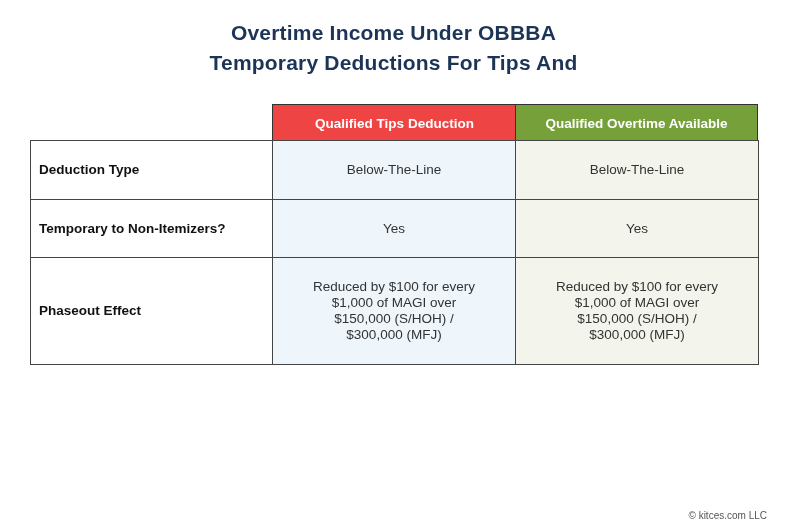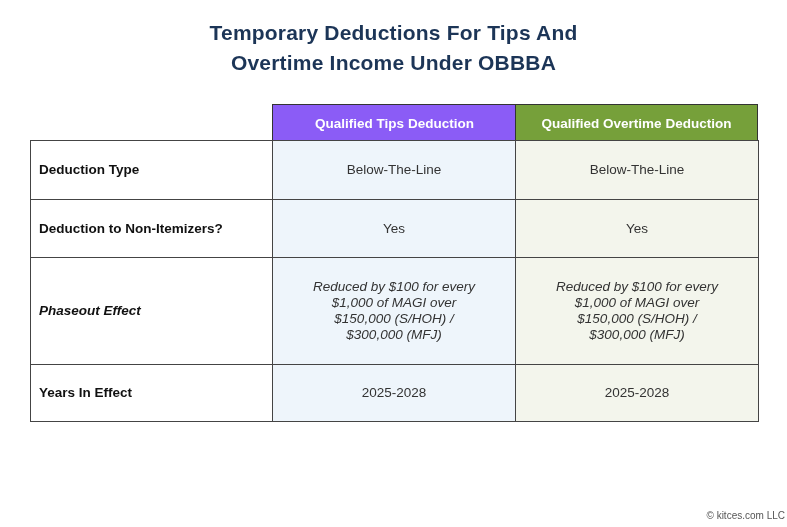--- a/index.html
+++ b/index.html
@@ -16,83 +16,78 @@
       letter-spacing: 0.2px;
     }
     .title div { display: block; }
     .hdr {
       position: absolute; top: 104px; height: 37px;
       display: flex; align-items: center; justify-content: center;
       color: #ffffff; font-weight: bold; font-size: 13.5px;
       box-sizing: border-box; border: 1.5px solid #333;
       border-bottom: none;
     }
-    .hdr.tips { left: 272px; width: 244px; background: #8b5cf6; border-right: none; }
+    .hdr.tips { left: 272px; width: 244px; background: #ef4444; border-right: none; }
     .hdr.ot { left: 515px; width: 243px; background: #76a03a; }
     table.grid {
       position: absolute; left: 30px; top: 140px; width: 728px;
       border-collapse: collapse; table-layout: fixed;
     }
     table.grid td {
       border: 1.5px solid #444; box-sizing: border-box;
       font-size: 13.5px; line-height: 16px; padding: 8px 8px;
     }
     td.label { width: 242px; font-weight: bold; text-align: left; padding-left: 12px; color: #111; }
     td.tips { width: 243px; background: #eef5fb; text-align: center; color: #333; }
     td.ot { width: 243px; background: #f3f5ec; text-align: center; color: #333; }
     tr.r1 td { height: 59px; }
     tr.r2 td { height: 58px; }
     tr.r3 td { height: 58px; }
-    tr.r4 td { height: 107px; font-style: italic; }
+    tr.r4 td { height: 107px; }
     tr.r5 td { height: 57px; }
     .multi { display: block; }
     .footer {
-      position: absolute; right: 2px; bottom: 6px;
+      position: absolute; right: 20px; bottom: 6px;
       font-size: 10px; color: #555;
     }
   </style>
 </head>
 <body>
 
 <div class="title">
+  <div>Overtime Income Under OBBBA</div>
   <div>Temporary Deductions For Tips And</div>
-  <div>Overtime Income Under OBBBA</div>
 </div>
 
 <div class="hdr tips">Qualified Tips Deduction</div>
-<div class="hdr ot">Qualified Overtime Deduction</div>
+<div class="hdr ot">Qualified Overtime Available</div>
 
 <table class="grid">
   <tbody>
     <tr class="r1">
       <td class="label">Deduction Type</td>
       <td class="tips">Below-The-Line</td>
       <td class="ot">Below-The-Line</td>
     </tr>
     <tr class="r2">
-      <td class="label">Deduction to Non-Itemizers?</td>
+      <td class="label">Temporary to Non-Itemizers?</td>
       <td class="tips">Yes</td>
       <td class="ot">Yes</td>
     </tr>
     <tr class="r4">
       <td class="label">Phaseout Effect</td>
       <td class="tips">
         <span class="multi">Reduced by $100 for every</span>
         <span class="multi">$1,000 of MAGI over</span>
         <span class="multi">$150,000 (S/HOH) /</span>
         <span class="multi">$300,000 (MFJ)</span>
       </td>
       <td class="ot">
         <span class="multi">Reduced by $100 for every</span>
         <span class="multi">$1,000 of MAGI over</span>
         <span class="multi">$150,000 (S/HOH) /</span>
         <span class="multi">$300,000 (MFJ)</span>
       </td>
     </tr>
-    <tr class="r5">
-      <td class="label">Years In Effect</td>
-      <td class="tips">2025-2028</td>
-      <td class="ot">2025-2028</td>
-    </tr>
   </tbody>
 </table>
 
 <div class="footer">© kitces.com LLC</div>
 
 </body></html>

